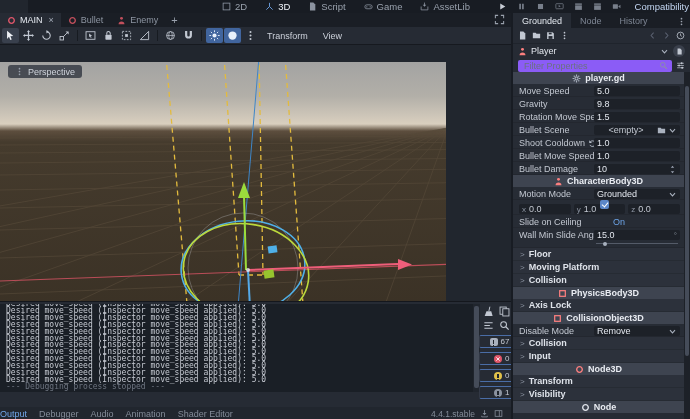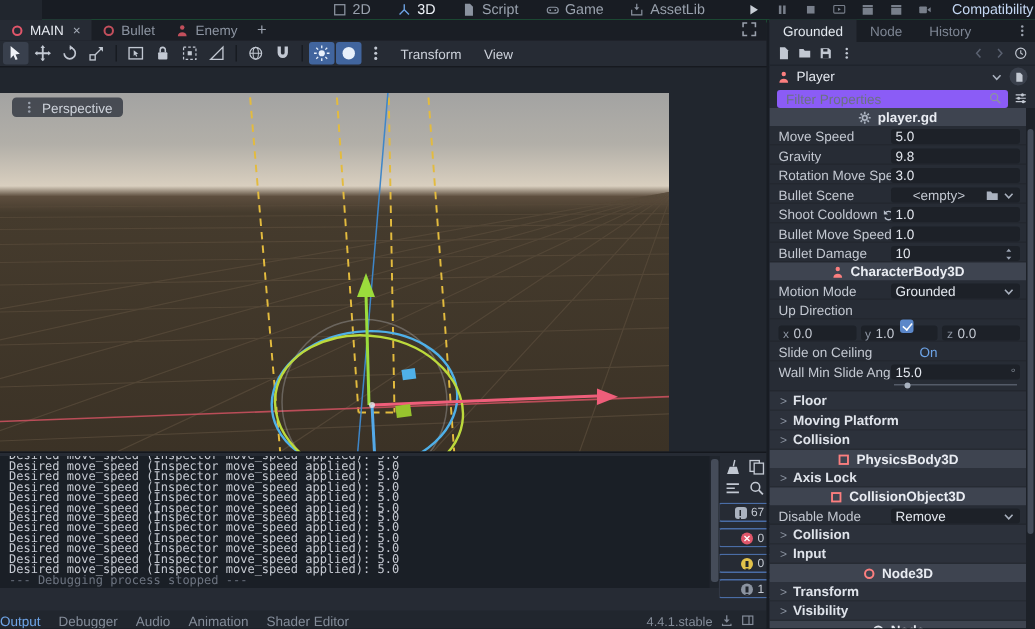--- a/index.html
+++ b/index.html
@@ -761,21 +761,21 @@
       </div>
       <div class="prow">
         <span class="plabel">Gravity</span>
         <span class="pfield">
             <span class="val">9.8</span>
           </span>
       </div>
       <div class="prow">
         <span class="plabel">Rotation Move Speed</span>
         <span class="pfield">
-            <span class="val">3.0</span>
+            <span class="val">1.5</span>
           </span>
       </div>
       <div class="prow">
         <span class="plabel">Bullet Scene</span>
         <span class="pfield">
           <span class="cval">&lt;empty&gt;</span>
           <svg class="ic9 grayic">
               <use href="#i-folder"></use>
             </svg>
           <span class="chevd">
@@ -827,23 +827,20 @@
         <span class="plabel">Motion Mode</span>
         <span class="pfield">
           <span class="val">Grounded</span>
           <span class="chevd">
               <svg class="ic9">
                 <use href="#i-chevD"></use>
               </svg>
             </span>
         </span>
       </div>
-      <div class="prow">
-        <span class="plabel">Up Direction</span>
-      </div>
       <div class="prow vecrow">
         <span class="minif">
           <span class="axl">x</span>
           <span class="val">0.0</span>
         </span>
         <span class="minif">
           <span class="axl">y</span>
           <span class="val">1.0</span>
         </span>
         <span class="minif">

